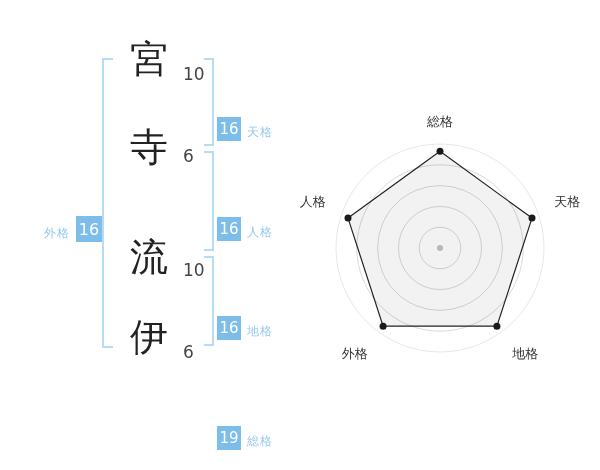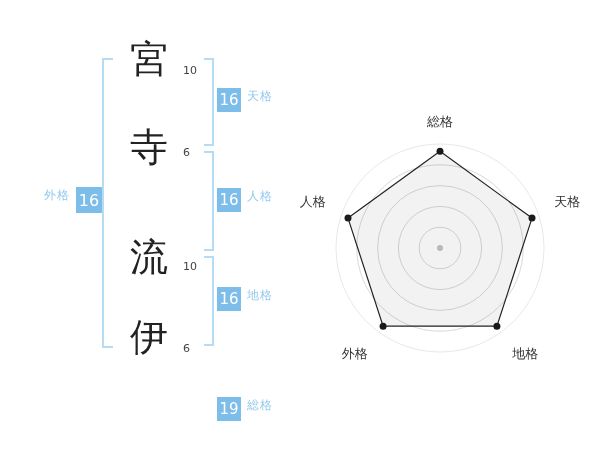--- a/index.html
+++ b/index.html
@@ -2,29 +2,29 @@
 <html><head>
 <meta charset="utf-8">
 <style>
   * { margin:0; padding:0; box-sizing:border-box; }
   html,body { width:600px; height:470px; background:#ffffff; overflow:hidden;
               font-family:"DejaVu Sans","Liberation Sans",sans-serif; }
   .stage { position:absolute; top:0; left:0; width:600px; height:470px; }
 
   
   .char    { position:absolute; left:130px; font-size:38px; line-height:42px; color:#222; }
-  .strokes { position:absolute; left:183px; font-size:11px; color:#444; }
+  .strokes { position:absolute; left:183px; font-size:17px; color:#444; }
 
   
   .bracket { position:absolute; border:2px solid #B5DBF5; }
   .bracket-outer { left:102px; width:11px; border-right:none; }
   .bracket-right { left:204px; width:10px; border-left:none; }
 
   
-  .grade-row { position:absolute; display:flex; align-items:flex-start; gap:6px; }
+  .grade-row { position:absolute; display:flex; align-items:flex-end; gap:6px;margin-top:29px; }
   .badge { display:flex; align-items:center; justify-content:center;
            width:24px; height:24px; background:#7DBDE9; color:#fff; font-size:15px; }
   .badge-lg { width:26px; height:26px; font-size:16px; }
   .grade-label { font-size:12px; color:#94C9EE; letter-spacing:1px; }
 
   
   .radar-wrap { position:absolute; left:298px; top:112px; width:292px; height:268px; }
   svg text { font-family:"DejaVu Sans","Liberation Sans",sans-serif; }
 </style>
 </head>

